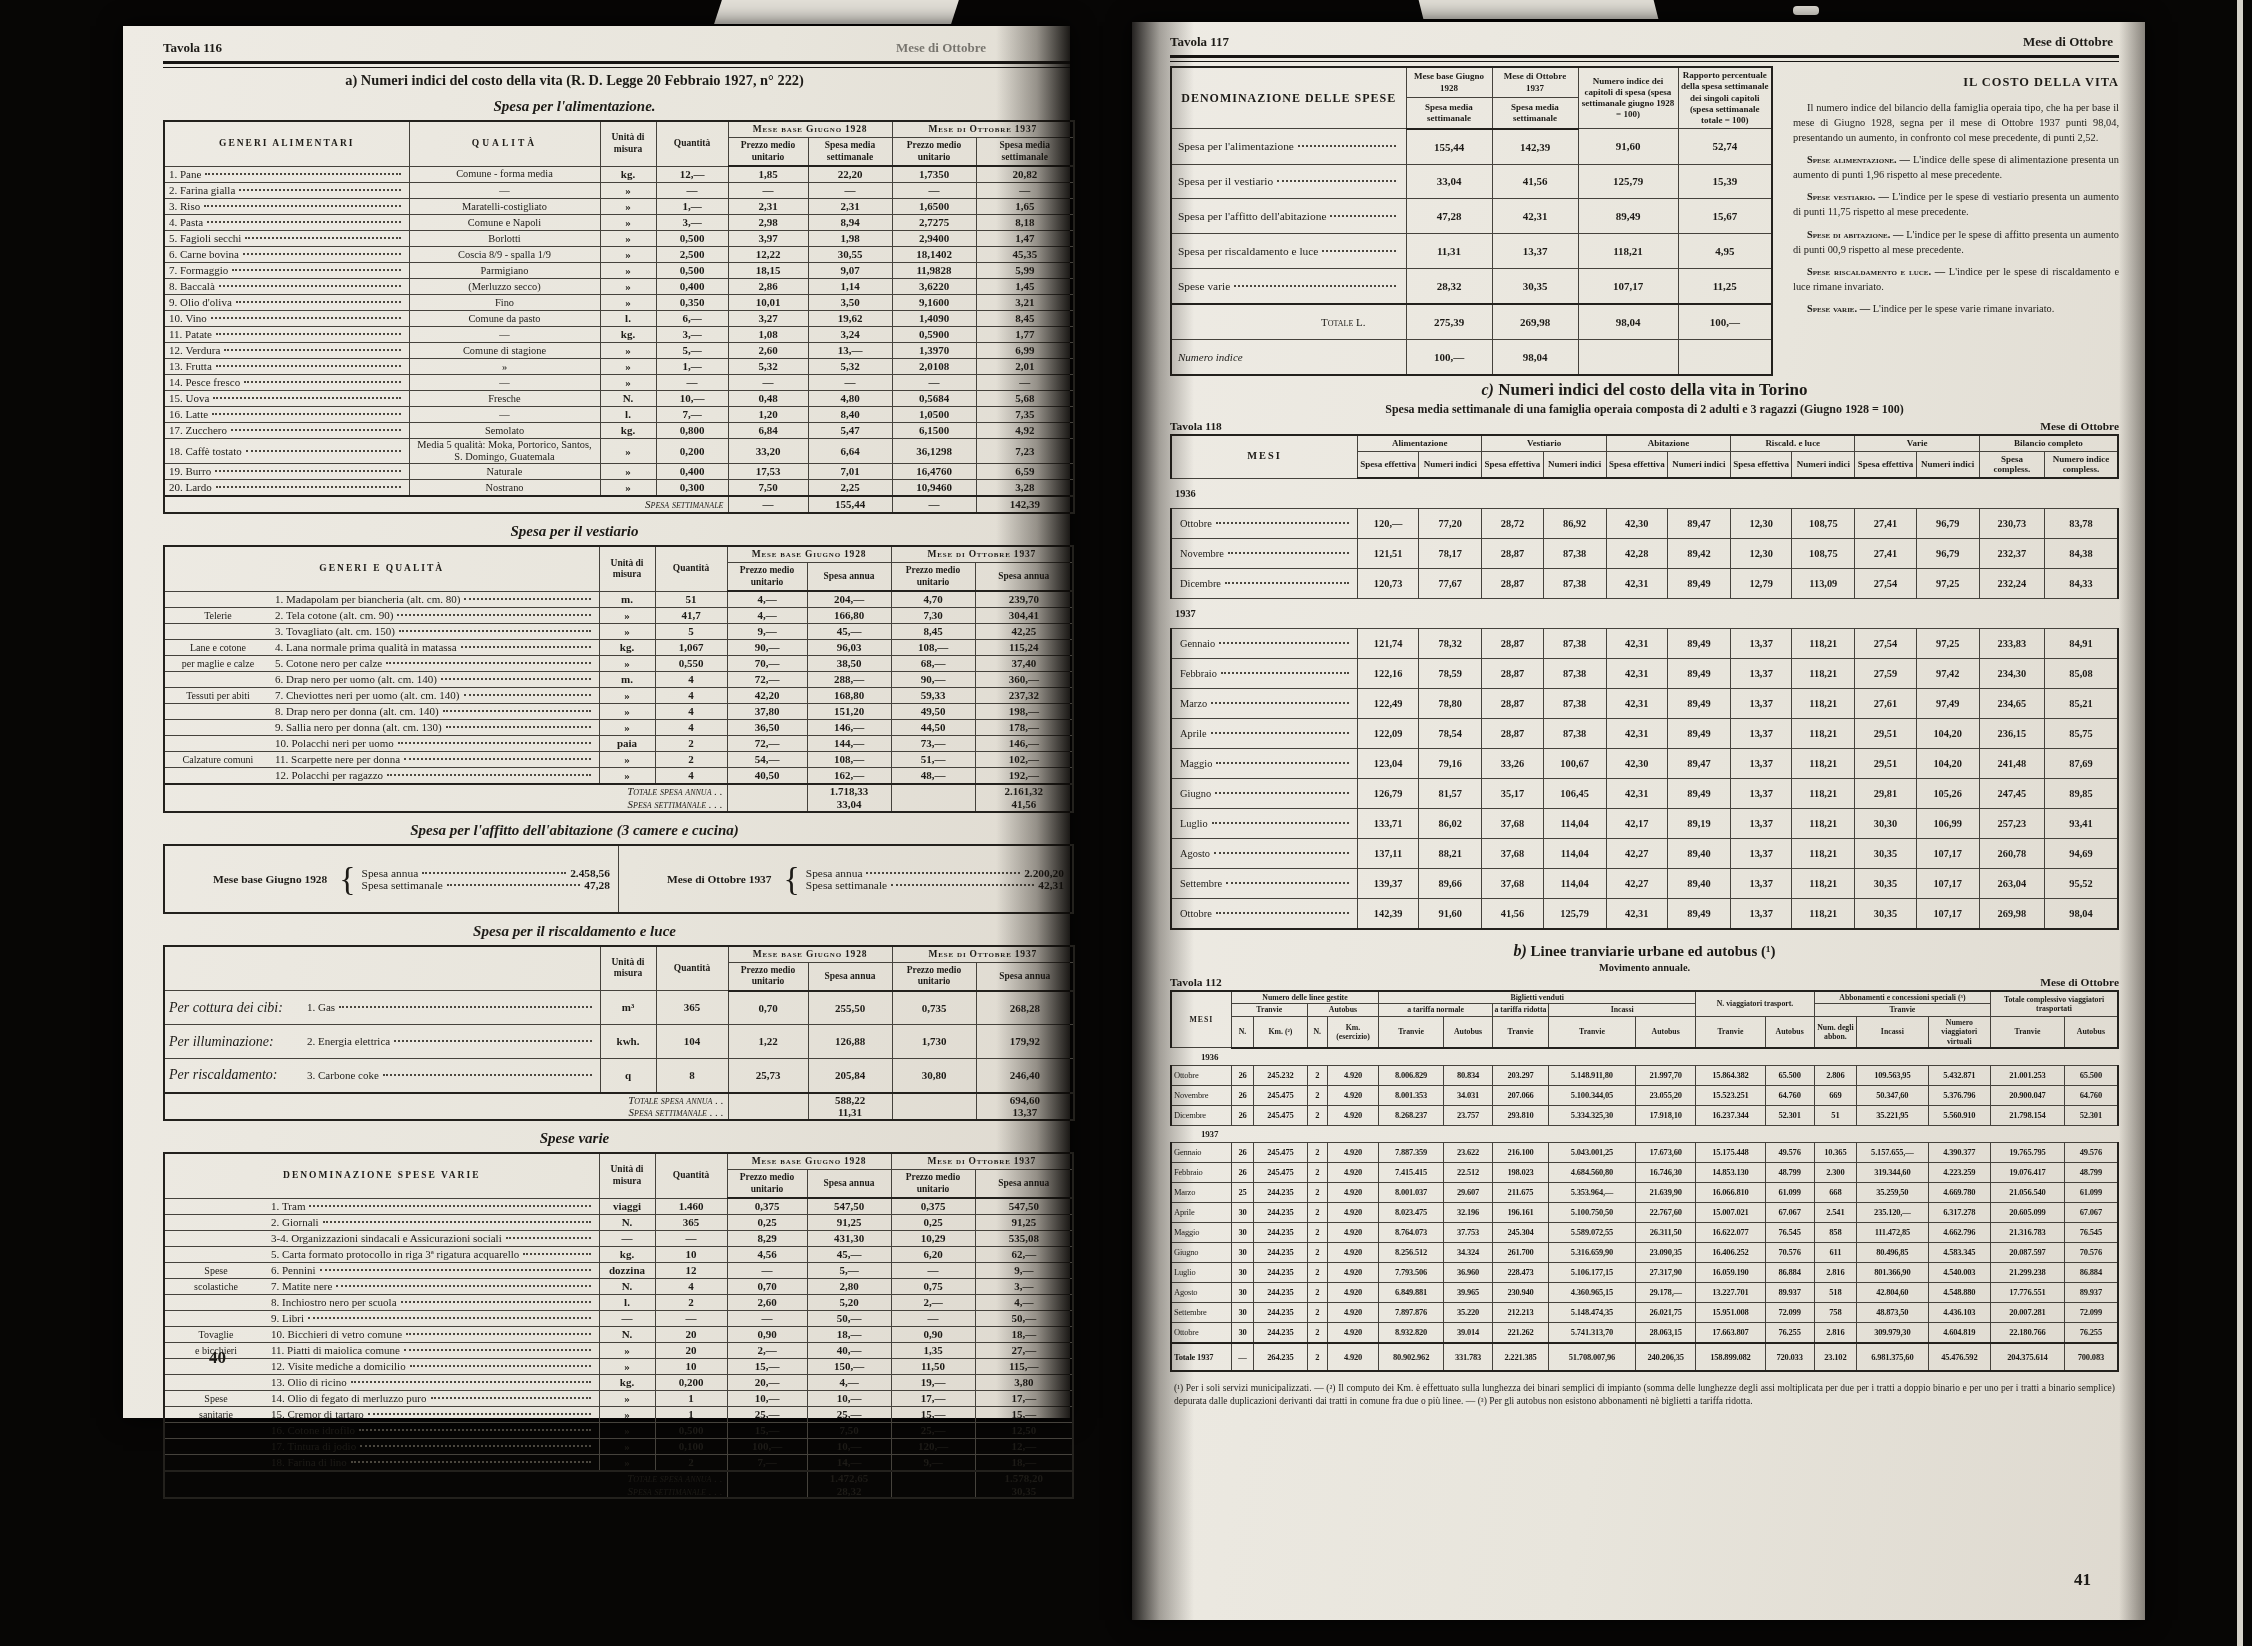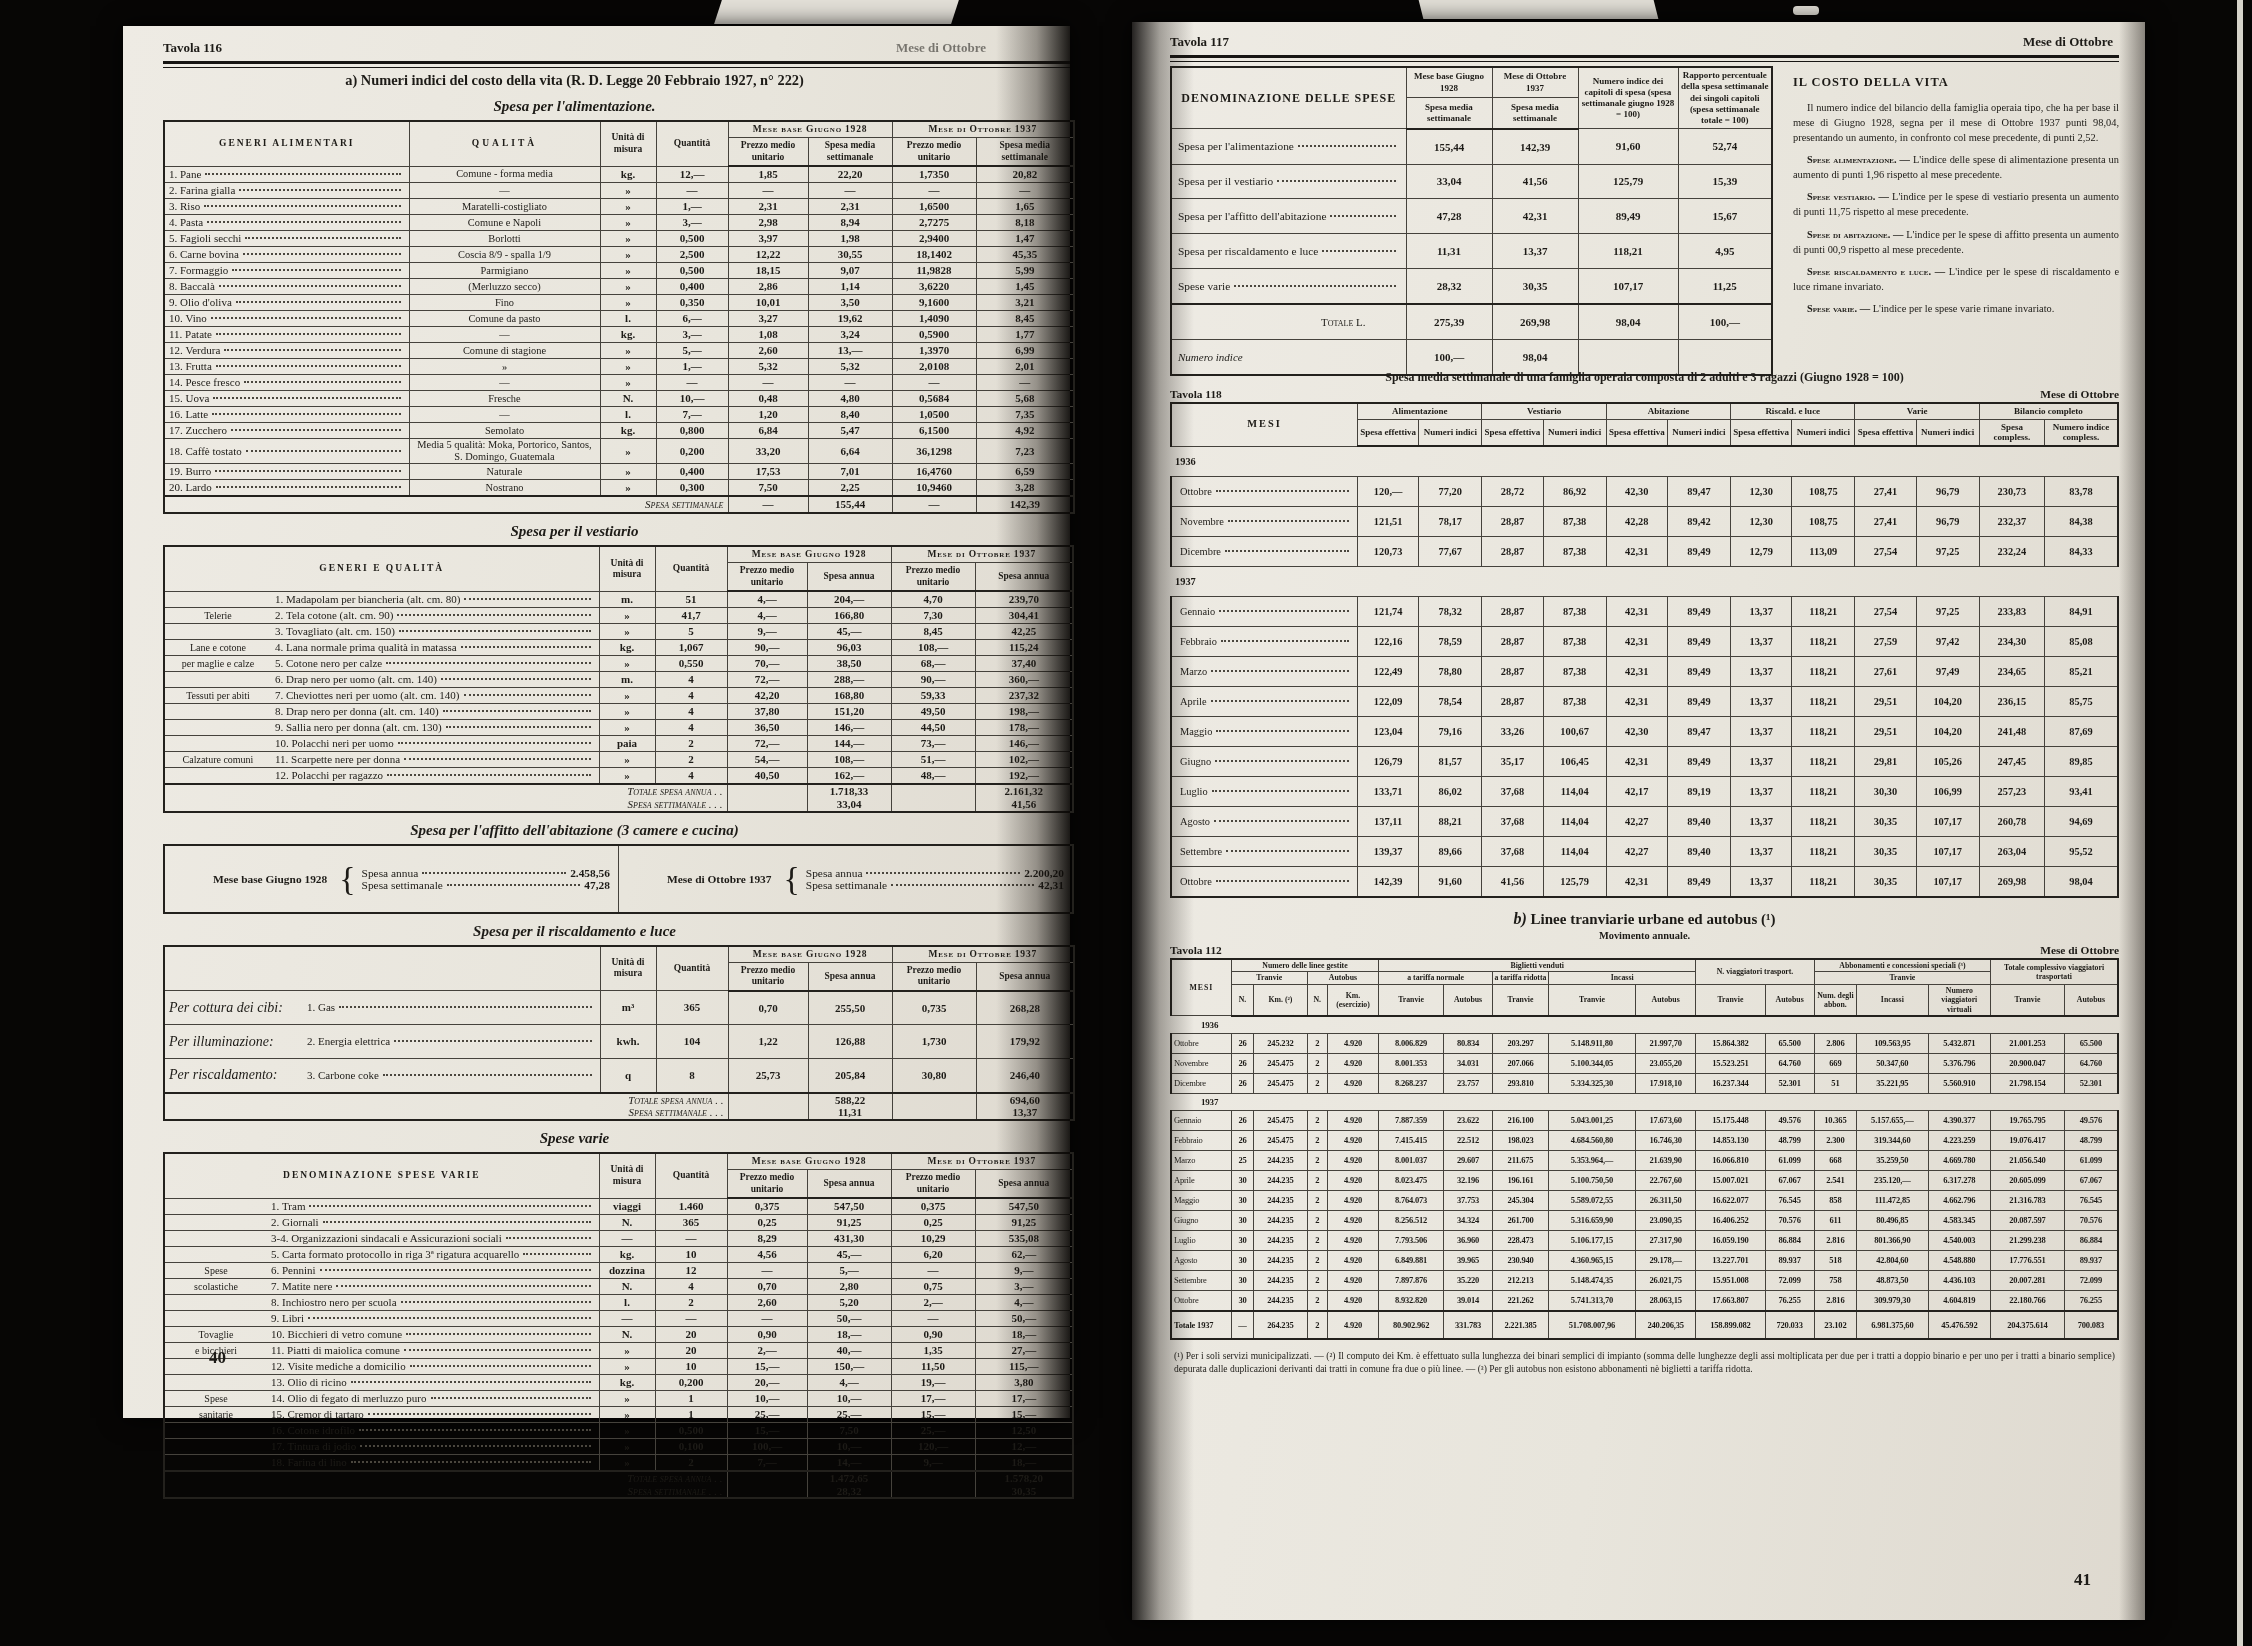--- a/index.html
+++ b/index.html
@@ -56,21 +56,21 @@
   .aff .pair{flex:1}
   .aff .pair .lr{font-size:11.4px}
   
   .riepwrap{display:flex;gap:20px;margin-top:4px}
   .tD{width:599px;font-size:11px;border:2px solid #23211d}
   .tD thead th{font-size:9px;line-height:1.25}
   .tD thead tr:last-child th{border-bottom:2px solid #23211d}
   .tD tbody td{height:33px;padding:0 6px}
   .tD .lbl{font-size:11.4px}
   .comm{width:338px;font-size:10.4px;text-align:justify;line-height:1.45;padding-top:6px}
-  .comm h3{text-align:left;font-size:12.4px;letter-spacing:1px;margin:2px 0 8px}
+  .comm h3{text-align:right;font-size:12.4px;letter-spacing:1px;margin:2px 0 8px}
   .comm p{margin:0 0 7px;text-indent:14px}
   .comm .lead{font-variant:small-caps;font-weight:bold}
   
   .tB{width:949px;font-size:10.4px;border:2px solid #23211d}
   .tB thead th{font-size:9px}
   .tB thead tr:last-child th{border-bottom:2px solid #23211d}
   .tB tbody td{height:29px;padding:0 4px}
   .tB td.mes{padding-left:8px}
   .yr td{height:20px;border-left-style:hidden;border-right-style:hidden;font-weight:bold;text-align:left;padding-left:119px;font-size:10.4px}
   
@@ -1104,20 +1104,21 @@
 
         <p><span class="lead">Spese di abitazione. —</span><span> L'indice per le spese di affitto presenta un aumento di punti 00,9 rispetto al mese precedente.</span></p>
 
         <p><span class="lead">Spese riscaldamento e luce. —</span><span> L'indice per le spese di riscaldamento e luce rimane invariato.</span></p>
 
         <p><span class="lead">Spese varie. —</span><span> L'indice per le spese varie rimane invariato.</span></p>
 
     </div>
   </div>
 
+  <div class="secR" style="margin-top:10px"><i>c)</i> <span>Numeri indici del costo della vita in Torino</span></div>
   <div class="subR">Spesa media settimanale di una famiglia operaia composta di 2 adulti e 3 ragazzi (Giugno 1928 = 100)</div>
   <div class="mini">
     <span>Tavola 118</span>
     <span>Mese di Ottobre</span>
   </div>
 
   <table class="tB">
     <colgroup>
         <col style="width:183px">
         <col style="width:60px">

